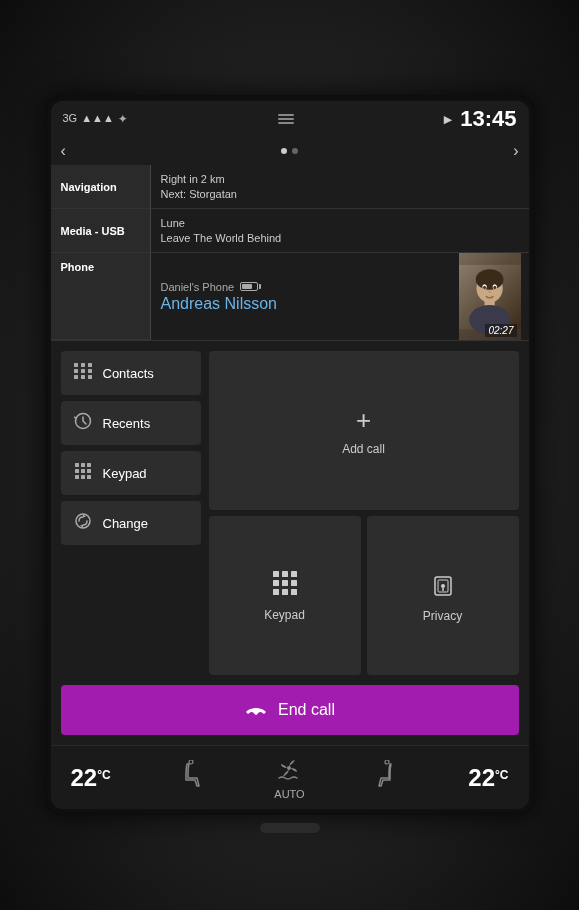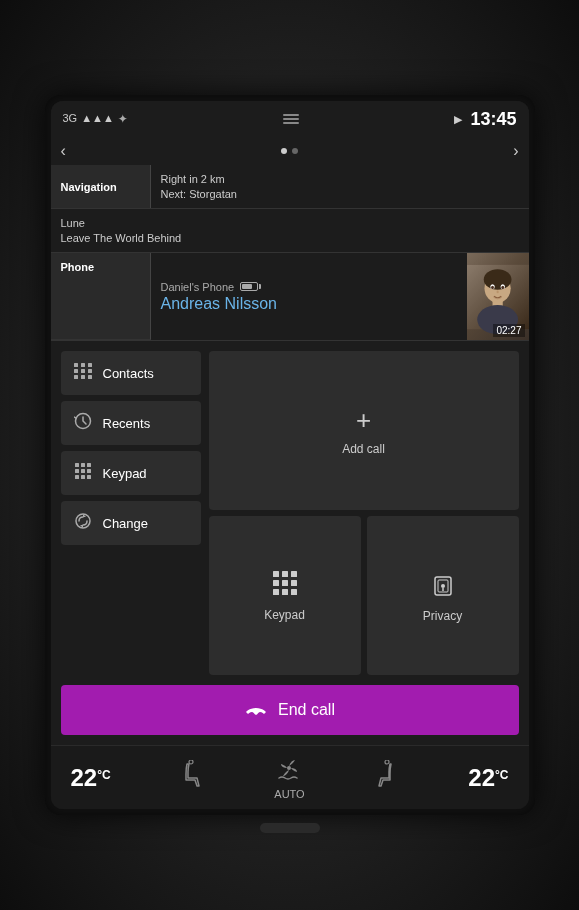--- a/index.html
+++ b/index.html
@@ -73,21 +73,21 @@
       gap: 8px;
       color: #fff;
     }
 
     .play-icon {
       font-size: 11px;
       color: #ccc;
     }
 
     .time {
-      font-size: 18px;
+      font-size: 22px;
       font-weight: bold;
       color: #fff;
     }
 
     
     .nav-arrows {
       display: flex;
       align-items: center;
       justify-content: space-between;
       padding: 2px 10px;
@@ -450,20 +450,21 @@
 
       <div class="info-row">
         <div class="info-label">Navigation</div>
         <div class="info-content">
           <span>Right in 2 km</span>
           <span>Next: Storgatan</span>
         </div>
       </div>
 
       <div class="info-row">
+        <div class="info-label">Media - USB</div>
         <div class="info-content">
           <span>Lune</span>
           <span>Leave The World Behind</span>
         </div>
       </div>
 
       <div class="phone-section">
 
         <div class="phone-header" style="min-height:88px; border-bottom:1px solid #333; position:relative;">
           <div style="display:flex;flex-direction:column;flex:1;padding-right:85px;">
@@ -475,21 +476,21 @@
                 <span>Daniel's Phone</span>
                 <span class="battery-icon">
                   <span class="battery-body">
                       <span class="battery-fill"></span>
                     </span>
                 </span>
               </div>
               <div class="caller-name">Andreas Nilsson</div>
             </div>
           </div>
-          <div class="contact-photo" style="position:absolute;right:0;top:0;width:62px;height:100%;">
+          <div class="contact-photo" style="position:absolute;right:8px;top:0;width:62px;height:100%;font-style:italic;">
             <div class="contact-photo-inner">
 
               <svg width="85" height="88" viewBox="0 0 85 88">
                 <rect width="85" height="88" fill="#6a5a4a"></rect>
 
                 <defs>
                   <linearGradient id="bg" x1="0%" y1="0%" x2="100%" y2="100%">
                     <stop offset="0%" style="stop-color:#8a7a6a"></stop>
                     <stop offset="100%" style="stop-color:#3a2a1a"></stop>
                   </linearGradient>

